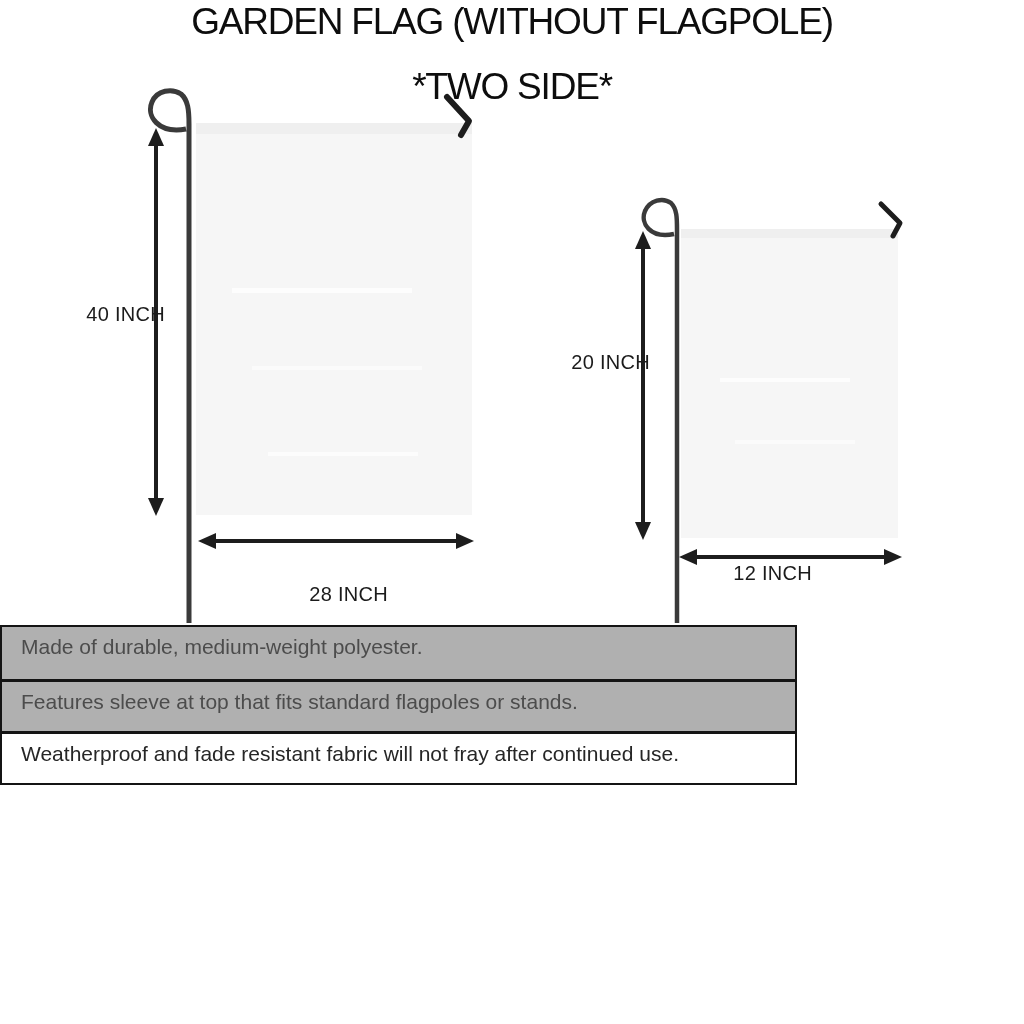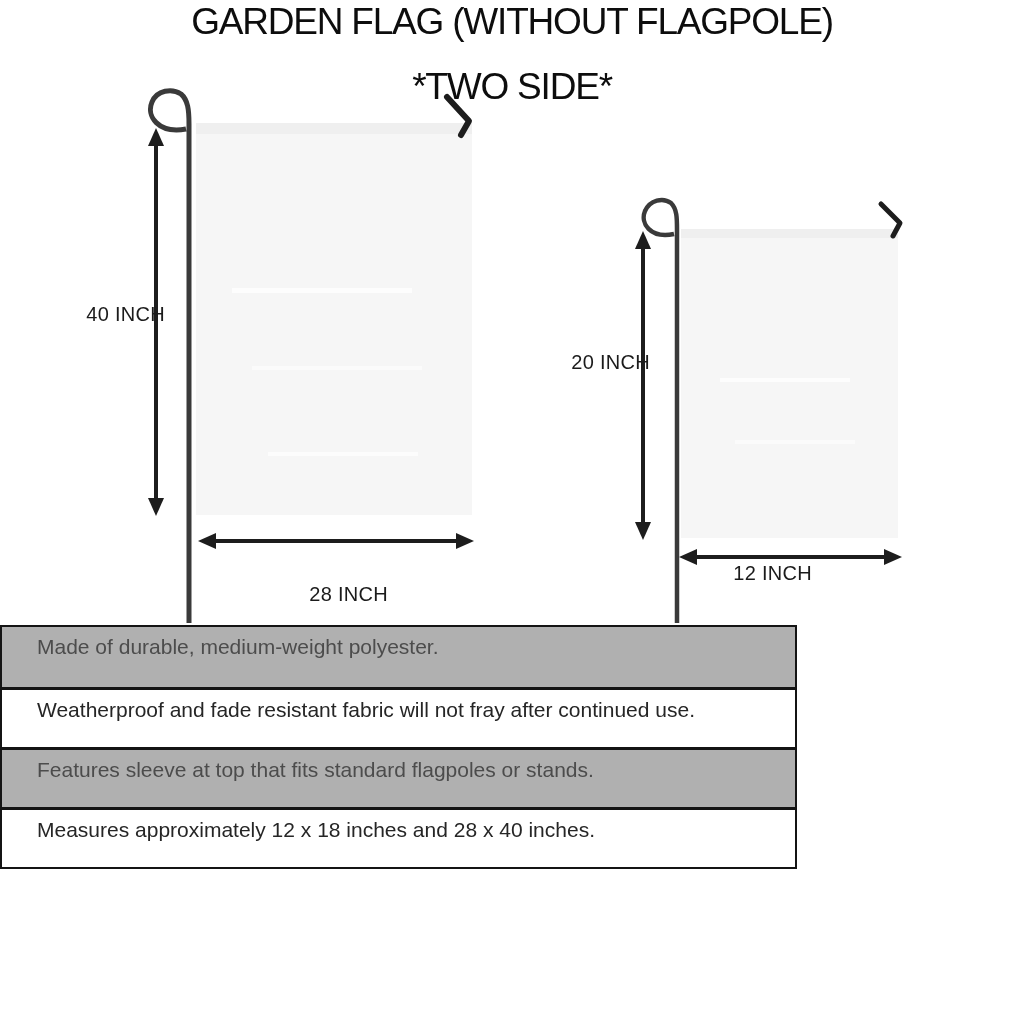--- a/index.html
+++ b/index.html
@@ -21,21 +21,21 @@
   }
   .lbl-40{left:45px;top:303px;}
   .lbl-28{left:268px;top:547px;margin-top:36px;}
   .lbl-18{left:530px;top:351px;}
   .lbl-12{left:692px;top:562px;}
   .features{
     position:absolute;left:0;top:625px;width:797px;
     border:2px solid #141414;box-sizing:border-box;background:#ffffff;
   }
   .feature-row{
-    height:60px;box-sizing:border-box;padding:7px 24px 0 35px;
+    height:52px;box-sizing:border-box;padding:7px 24px 0 19px;
     font-size:21px;line-height:25px;border-top:3px solid #141414;
     white-space:nowrap;overflow:hidden;
   }
   .feature-row:first-child{border-top:none;}
   .feature-row.gray{background:#b0b0b0;color:#4c4c4c;}
   .feature-row.white{background:#ffffff;color:#262626;}
 </style>
 </head>
 <body>
 
@@ -98,18 +98,17 @@
     </g>
   </svg>
 
   <div class="dim-label lbl-40">40 INCH</div>
   <div class="dim-label lbl-28">28 INCH</div>
   <div class="dim-label lbl-18">20 INCH</div>
   <div class="dim-label lbl-12">12 INCH</div>
 
   <div class="features">
     <div class="feature-row gray">Made of durable, medium-weight polyester.</div>
+    <div class="feature-row gray">Features sleeve at top that fits standard flagpoles or stands.</div>
     <div class="feature-row white">Weatherproof and fade resistant fabric will not fray after continued use.</div>
-    <div class="feature-row gray">Features sleeve at top that fits standard flagpoles or stands.</div>
-    <div class="feature-row white">Measures approximately 12 x 18 inches and 28 x 40 inches.</div>
   </div>
 
 </div>
 
 </body></html>

